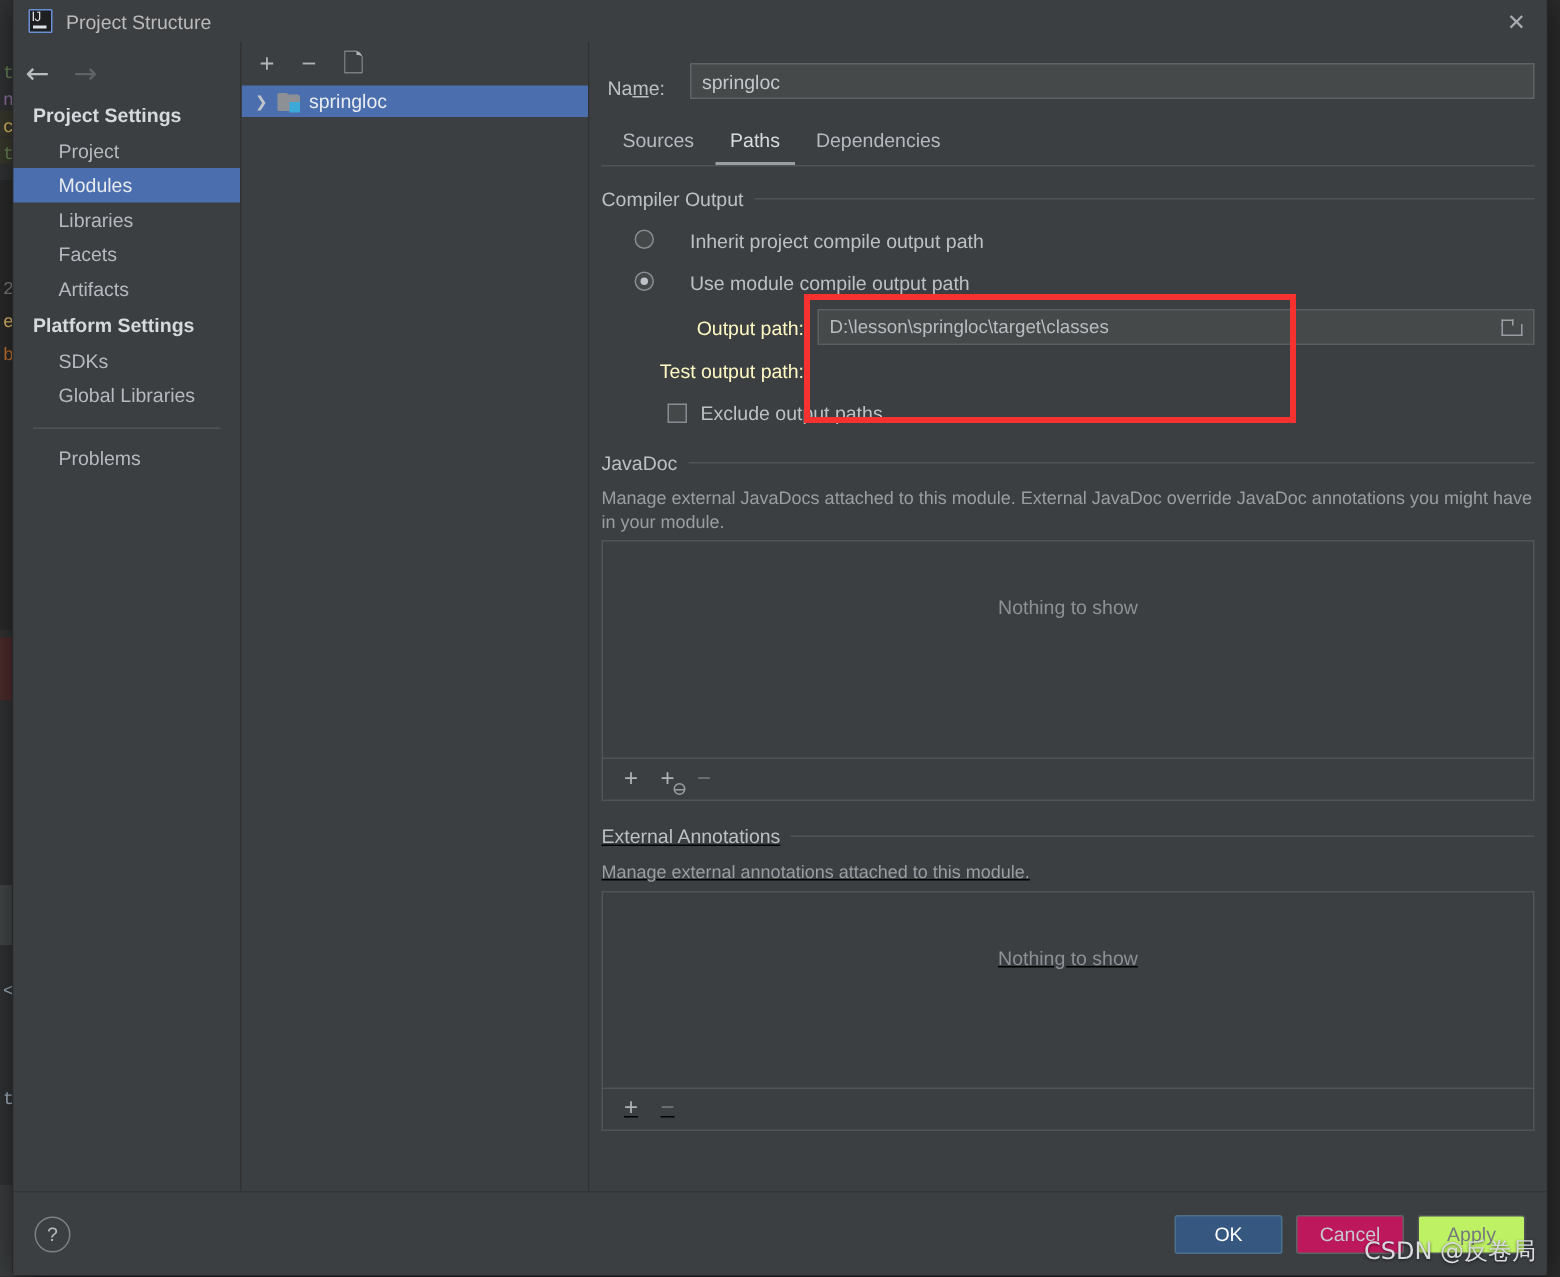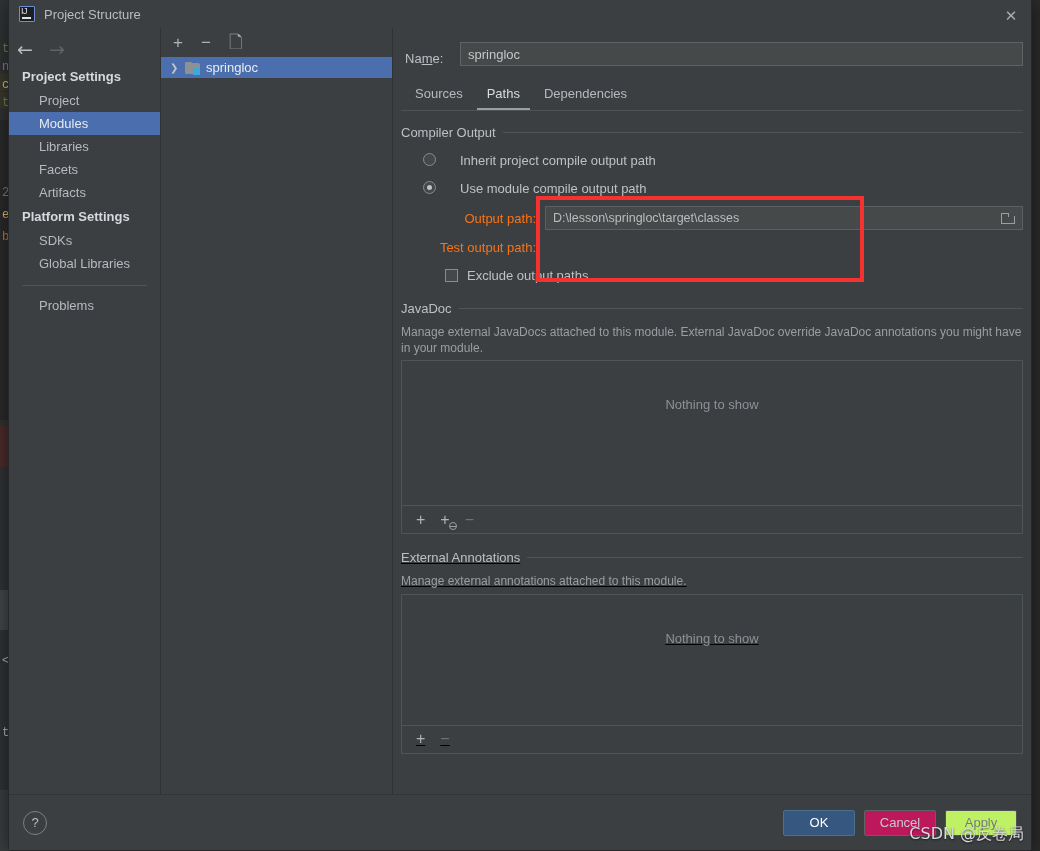--- a/index.html
+++ b/index.html
@@ -164,21 +164,21 @@
   }
   .radio.checked::after {
     content: ""; position: absolute; left: 3px; top: 3px;
     width: 5px; height: 5px; border-radius: 50%; background: #bfc3c7;
   }
   .radio-label { font-size: 13px; color: #bdc1c5; }
 
   .path-row { display: flex; align-items: center; margin: 10px 0 0 0; }
   .path-label {
     width: 144px; text-align: right; padding-right: 9px;
-    font-size: 13px; color: #f97316;
+    font-size: 13px; color: #fef9c3;
   }
   .path-field-wrap {
     flex: 1; display: flex; align-items: stretch;
     border: 1px solid #5a5f62; background: #45494a; height: 24px;
   }
   .path-field {
     flex: 1; background: transparent; border: none; outline: none;
     color: #b9bdc1; font-size: 12.5px; padding: 0 7px;
     font-family: "Liberation Sans", sans-serif;
   }

